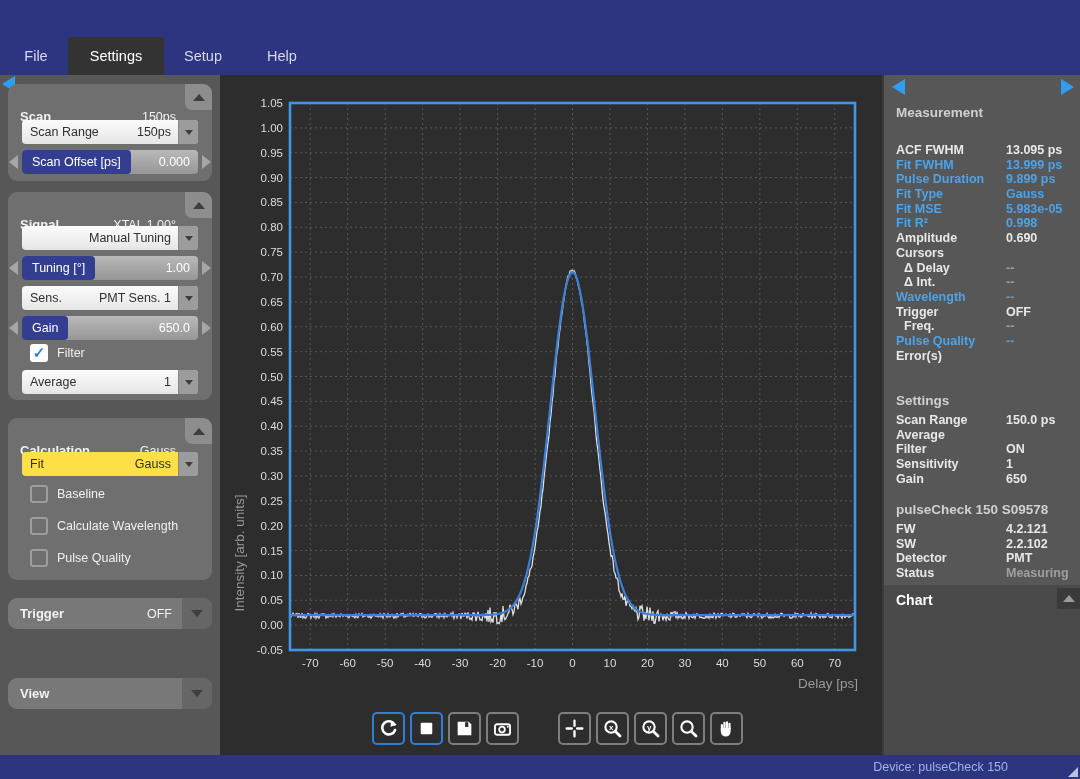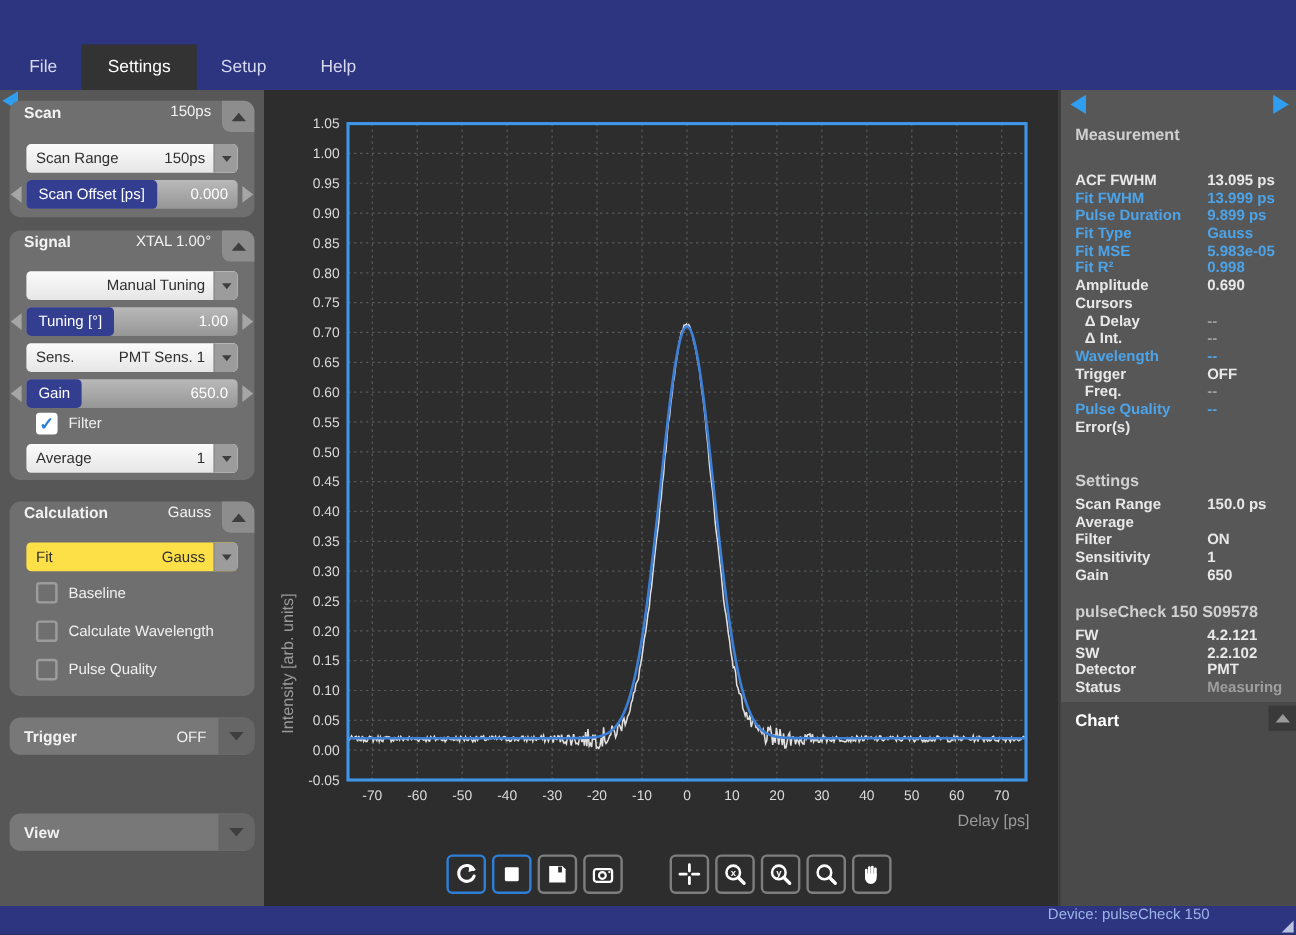--- a/index.html
+++ b/index.html
@@ -11,21 +11,21 @@
   .tab{height:38px;display:flex;align-items:center;justify-content:center;
        color:#d6d9ee;font-size:14.5px;cursor:pointer}
   .tab.active{background:#333333;color:#ffffff}
   
   .left-sb{position:absolute;left:0;top:75px;width:220px;height:680px;background:#575757}
   .center{position:absolute;left:220px;top:75px;width:662px;height:680px;background:#2d2d2d}
   .right-sb{position:absolute;left:882px;top:75px;width:198px;height:680px;background:#575757;
             border-left:2px solid #3a3a3a;box-sizing:border-box}
   
   .panel{position:absolute;left:8px;width:204px;background:#6f6f6f;border-radius:9px}
-  .panel-h{height:28px;position:relative;display:flex;align-items:flex-start;padding:2px 36px 0 12px}
+  .panel-h{height:28px;position:relative;display:flex;align-items:flex-end;padding:12px 36px 0 12px}
   .p-title{font-weight:bold;color:#f2f2f2;font-size:13px;flex:1}
   .p-status{color:#f2f2f2;font-size:12.5px}
   .collapse-btn{position:absolute;right:0;top:0;width:27px;height:26px;background:#8d8d8d;
                 border-radius:0 9px 0 7px;display:flex;align-items:center;justify-content:center;cursor:pointer}
   .tri-up{width:0;height:0;border-left:6px solid transparent;border-right:6px solid transparent;border-bottom:7px solid #3e3e3e}
   .tri-down{width:0;height:0;border-left:6px solid transparent;border-right:6px solid transparent;border-top:7px solid #3e3e3e}
   .tri-dd{width:0;height:0;border-left:4.5px solid transparent;border-right:4.5px solid transparent;border-top:5.5px solid #3e3e3e}
   .row{position:absolute;left:14px;width:176px;height:24px}
   .dd{display:flex;align-items:stretch;height:100%;border-radius:4px;overflow:hidden;
       background:linear-gradient(#fbfbfb,#e6e6e6);cursor:pointer}
@@ -69,21 +69,21 @@
   .ind{padding-left:8px}
   .chart-help{position:absolute;left:0;right:0;top:510px;height:170px;background:#4a4a4a}
   .chart-help-h{position:relative;padding:7px 0 0 12px;font-weight:bold;color:#fff;font-size:14px}
   .ch-btn{position:absolute;right:0;top:3px;width:23px;height:21px;background:#3a3a3a;
           display:flex;align-items:center;justify-content:center;cursor:pointer}
   .ch-btn .tri-up{border-bottom-color:#9a9a9a}
   .chart-help-txt{position:absolute;left:12px;top:35px;width:174px;color:#c2c2c2;
                   font-size:13px;font-style:italic;font-weight:bold;line-height:17px}
   
   .statusbar{position:absolute;left:0;bottom:0;width:1080px;height:24px;background:#2d3480;
-             display:flex;align-items:flex-start;justify-content:flex-end;padding-right:72px;
+             display:flex;align-items:center;justify-content:flex-end;padding-right:72px;
              box-sizing:border-box;color:#9db4e8;font-size:12.5px}
   .grip{position:absolute;right:2px;bottom:2px;width:0;height:0;
         border-bottom:10px solid #b9c2e0;border-left:10px solid transparent}
   svg text{font-family:"Liberation Sans",sans-serif}
 </style>
 </head>
 <body>
 
 <div class="menubar">
   <div class="tab" style="width:64px">File</div>

